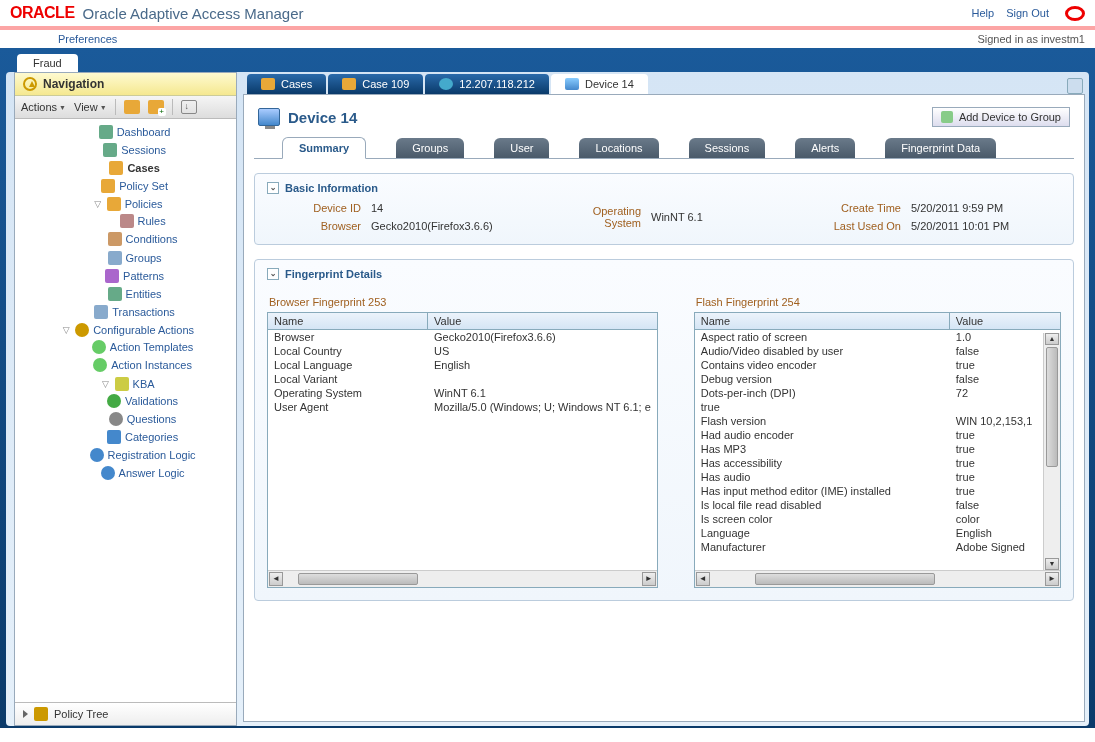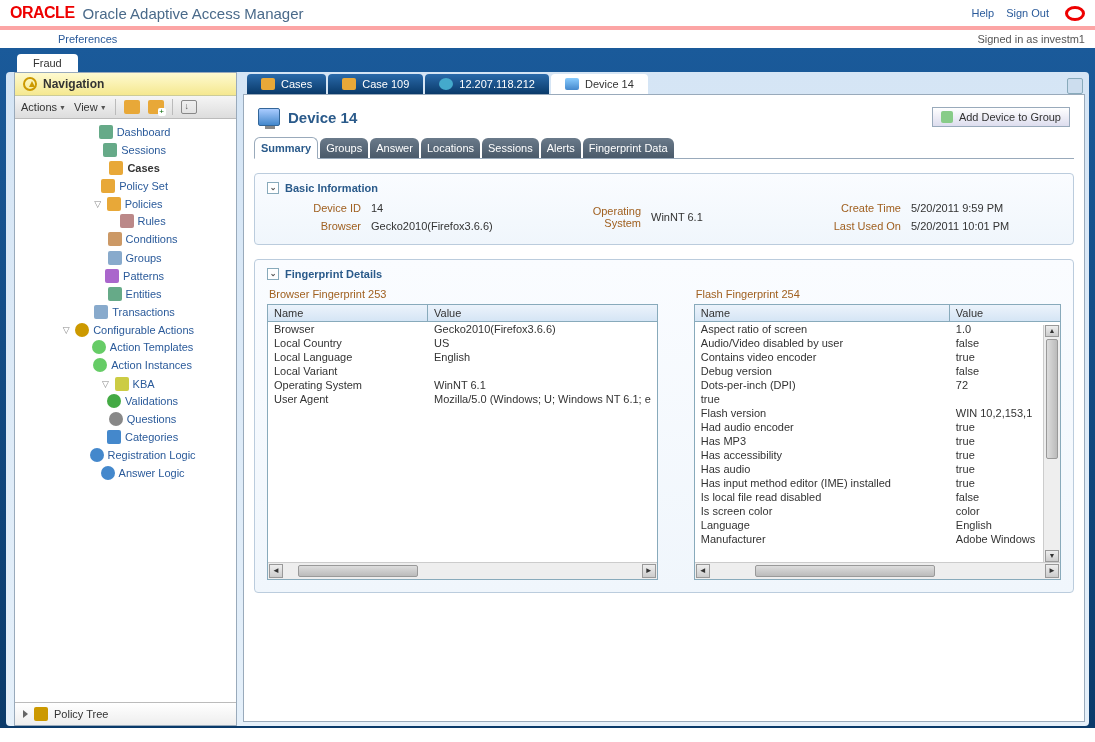--- a/index.html
+++ b/index.html
@@ -72,29 +72,29 @@
 .top-tabs .spacer { flex: 1; }
 .tt-action { width: 16px; height: 16px; background: #cde; border: 1px solid #8ab; border-radius: 2px; cursor: pointer; margin-right: 6px; }
 .content-body { background: #fff; flex: 1; border: 1px solid #9ab; margin-right: 4px; margin-bottom: 4px; padding: 6px 10px; overflow: hidden; }
 .page-title-row { display: flex; align-items: center; padding: 6px 4px 10px 4px; }
 .monitor-icon { width: 22px; height: 18px; background: linear-gradient(#acf,#48c); border: 1px solid #369; border-radius: 2px; margin-right: 8px; position: relative; }
 .monitor-icon::after { content: ""; position: absolute; bottom: -4px; left: 6px; width: 10px; height: 3px; background: #888; }
 .page-title { font-size: 15px; font-weight: bold; color: #2a5a8a; }
 .add-btn { margin-left: auto; background: linear-gradient(#fff,#dde); border: 1px solid #9ab; border-radius: 0; padding: 3px 8px; font-size: 11px; color: #333; display: flex; align-items: center; gap: 6px; cursor: pointer; }
 .add-btn .plus-icon { width: 12px; height: 12px; background: #8c8; border-radius: 2px; position: relative; }
 .subtabs { display: flex; align-items: flex-end; border-bottom: 1px solid #9ab; gap: 2px; }
-.subtab { background: linear-gradient(#6a7a8a,#4a5a6a); color: #fff; padding: 4px 6px; border-radius: 6px 6px 0 0; font-size: 11px; cursor: pointer; }
+.subtab { background: linear-gradient(#6a7a8a,#4a5a6a); color: #fff; padding: 4px 16px; border-radius: 6px 6px 0 0; font-size: 11px; cursor: pointer; margin-left: 28px; }
 .subtab.active { background: #fff; color: #2a5a8a; font-weight: bold; border: 1px solid #9ab; border-bottom: 1px solid #fff; margin-bottom: -1px; }
 .panel { border: 1px solid #bcd; border-radius: 4px; margin-top: 14px; padding: 8px 12px 12px 12px; background: linear-gradient(#fafcff,#f0f6fc); }
 .panel-header { display: flex; align-items: center; gap: 6px; font-weight: bold; color: #2a5a8a; font-size: 11px; margin-bottom: 8px; }
 .collapse-icon { width: 12px; height: 12px; border: 1px solid #8ab; background: #fff; font-size: 8px; text-align: center; line-height: 10px; cursor: pointer; color: #555; }
 .basic-grid { display: grid; grid-template-columns: 80px 180px 80px 150px 90px 150px; gap: 6px 10px; align-items: center; font-size: 11px; padding-left: 14px; }
 .lbl { color: #a06020; text-align: right; }
 .val { color: #333; }
-.fp-section { display: flex; gap: 36px; margin-top: 8px; }
+.fp-section { display: flex; gap: 36px; margin-top: 16px; }
 .fp-col { flex: 1; display: flex; flex-direction: column; }
 .fp-title { color: #a06020; font-size: 11px; margin-bottom: 4px; padding-left: 2px; }
 .fp-table-wrap { border: 1px solid #8ab; background: #fff; height: 276px; overflow: hidden; position: relative; display: flex; flex-direction: column; }
 .fp-head { display: flex; background: linear-gradient(#ecf3fb,#d5e5f5); border-bottom: 1px solid #8ab; font-size: 11px; }
 .fp-head .c1 { width: 160px; padding: 2px 6px; border-right: 1px solid #8ab; }
 .fp-head .c2 { flex: 1; padding: 2px 6px; }
 .fp-col:nth-child(2) .fp-head .c1 { width: 255px; }
 .fp-rows { flex: 1; overflow: hidden; font-size: 11px; }
 .fp-row { display: flex; }
 .fp-row .c1 { width: 160px; padding: 1px 6px; }
@@ -342,21 +342,21 @@
           <span class="page-title">Device 14</span>
           <button class="add-btn">
               <span class="plus-icon"></span>
               <span>Add Device to Group</span>
             </button>
         </div>
 
         <div class="subtabs">
           <div class="subtab active">Summary</div>
           <div class="subtab">Groups</div>
-          <div class="subtab">Answer</div>
+          <div class="subtab">User</div>
           <div class="subtab">Locations</div>
           <div class="subtab">Sessions</div>
           <div class="subtab">Alerts</div>
           <div class="subtab">Fingerprint Data</div>
         </div>
 
         <div class="panel">
           <div class="panel-header">
             <span class="collapse-icon">⌄</span>
             <span>Basic Information</span>
@@ -485,21 +485,21 @@
                     <div class="fp-row">
                       <div class="c1">Is screen color</div>
                       <div class="c2">color</div>
                     </div>
                     <div class="fp-row">
                       <div class="c1">Language</div>
                       <div class="c2">English</div>
                     </div>
                     <div class="fp-row">
                       <div class="c1">Manufacturer</div>
-                      <div class="c2">Adobe Windows</div>
+                      <div class="c2">Adobe Signed</div>
                     </div>
                   </div>
                 <div class="vscroll">
                   <div class="arr-u">▲</div>
                   <div class="vthumb"></div>
                   <div class="arr-d">▼</div>
                 </div>
                 <div class="hscroll">
                   <div class="arr-l">◄</div>
                   <div class="thumb" style="left:60px;width:180px;"></div>

